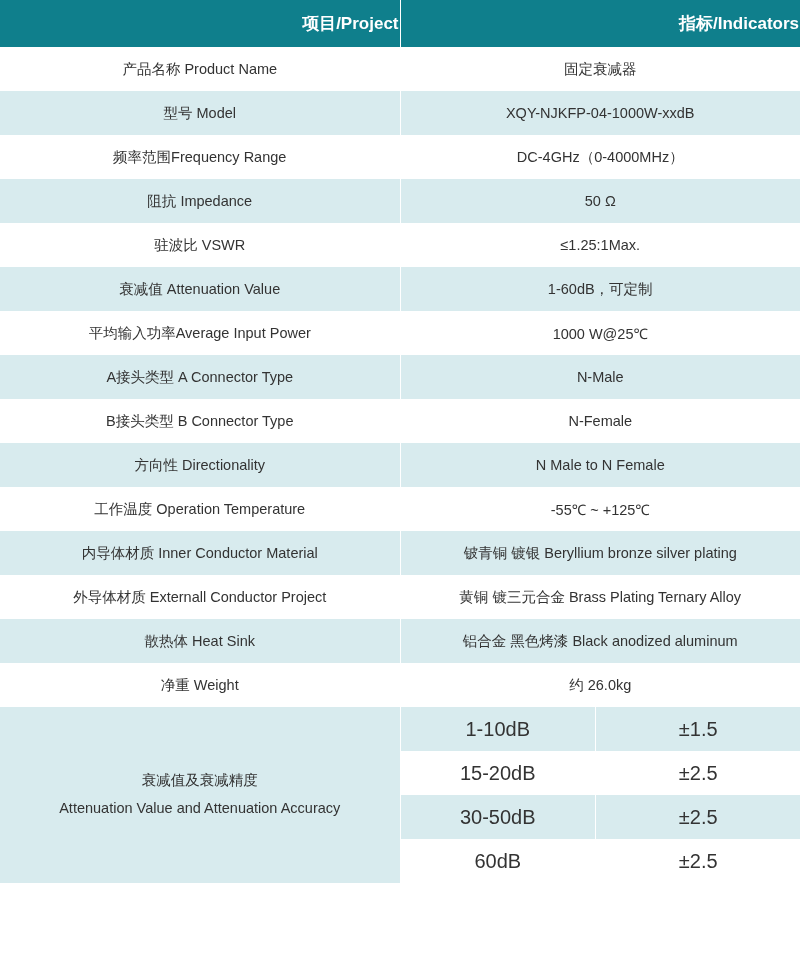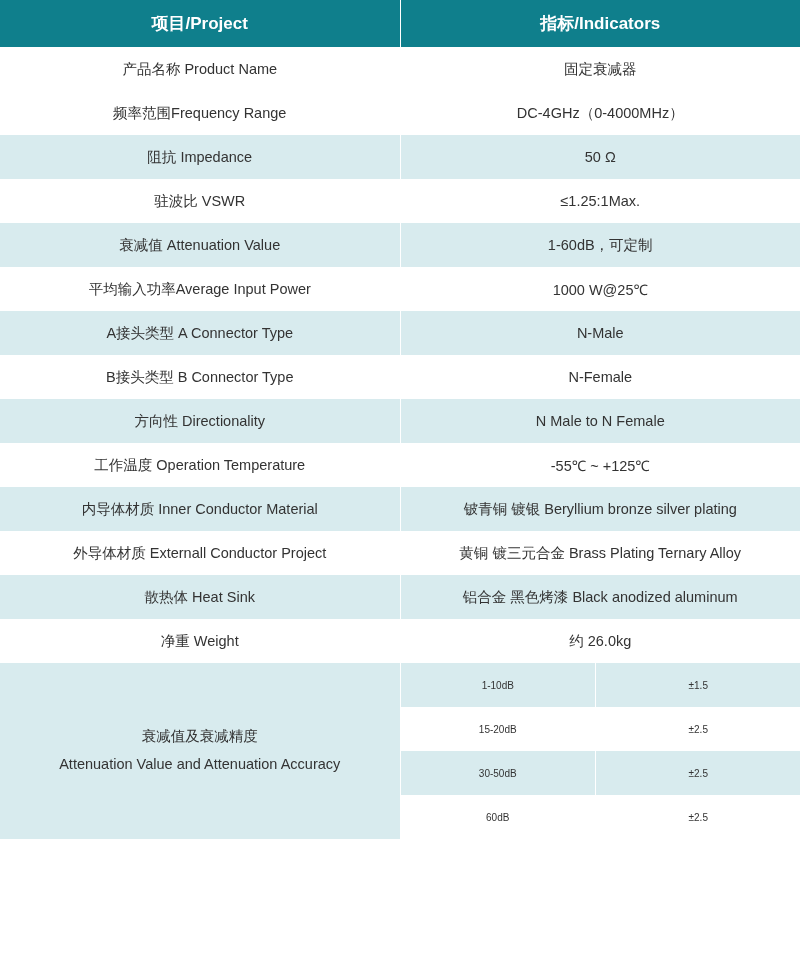--- a/index.html
+++ b/index.html
@@ -21,21 +21,21 @@
   }
   table.spec-table col.col-project { width: 400px; }
   table.spec-table col.col-indicator { width: 400px; }
 
   thead th {
     background: #0f7f8c;
     color: #ffffff;
     font-size: 17px;
     font-weight: bold;
     height: 45px;
-    text-align: center;
+    text-align: right;
     vertical-align: middle;
     border: none;
   }
   thead th.th-project {
     border-right: 1px solid #ffffff;
   }
 
   tbody td {
     height: 44px;
     text-align: center;
@@ -63,21 +63,21 @@
     text-align: center;
     border-right: 1px solid #ffffff;
     font-size: 14.5px;
     line-height: 1.9;
   }
   td.accuracy-label .line {
     display: block;
   }
   td.acc-range, td.acc-value {
     height: 44px;
-    font-size: 10px;
+    font-size: 20px;
   }
   td.acc-range {
     border-right: 1px solid #ffffff;
   }
   tr.acc-shade td.acc-range, tr.acc-shade td.acc-value {
     background: #d8ebee;
   }
   tr.acc-plain td.acc-range, tr.acc-plain td.acc-value {
     background: #ffffff;
     margin-left: 36px;
@@ -100,20 +100,24 @@
     <tr>
       <th class="th-project">项目/Project</th>
       <th class="th-indicator">指标/Indicators</th>
     </tr>
   </thead>
   <tbody>
 
     <tr class="row-plain">
       <td class="cell-project">产品名称 Product Name</td>
       <td class="cell-indicator">固定衰减器</td>
+    </tr>
+    <tr class="row-shade">
+      <td class="cell-project">型号 Model</td>
+      <td class="cell-indicator">XQY-NJKFP-04-1000W-xxdB</td>
     </tr>
     <tr class="row-plain">
       <td class="cell-project">频率范围Frequency Range</td>
       <td class="cell-indicator">DC-4GHz（0-4000MHz）</td>
     </tr>
     <tr class="row-shade">
       <td class="cell-project">阻抗 Impedance</td>
       <td class="cell-indicator">50 Ω</td>
     </tr>
     <tr class="row-plain">

